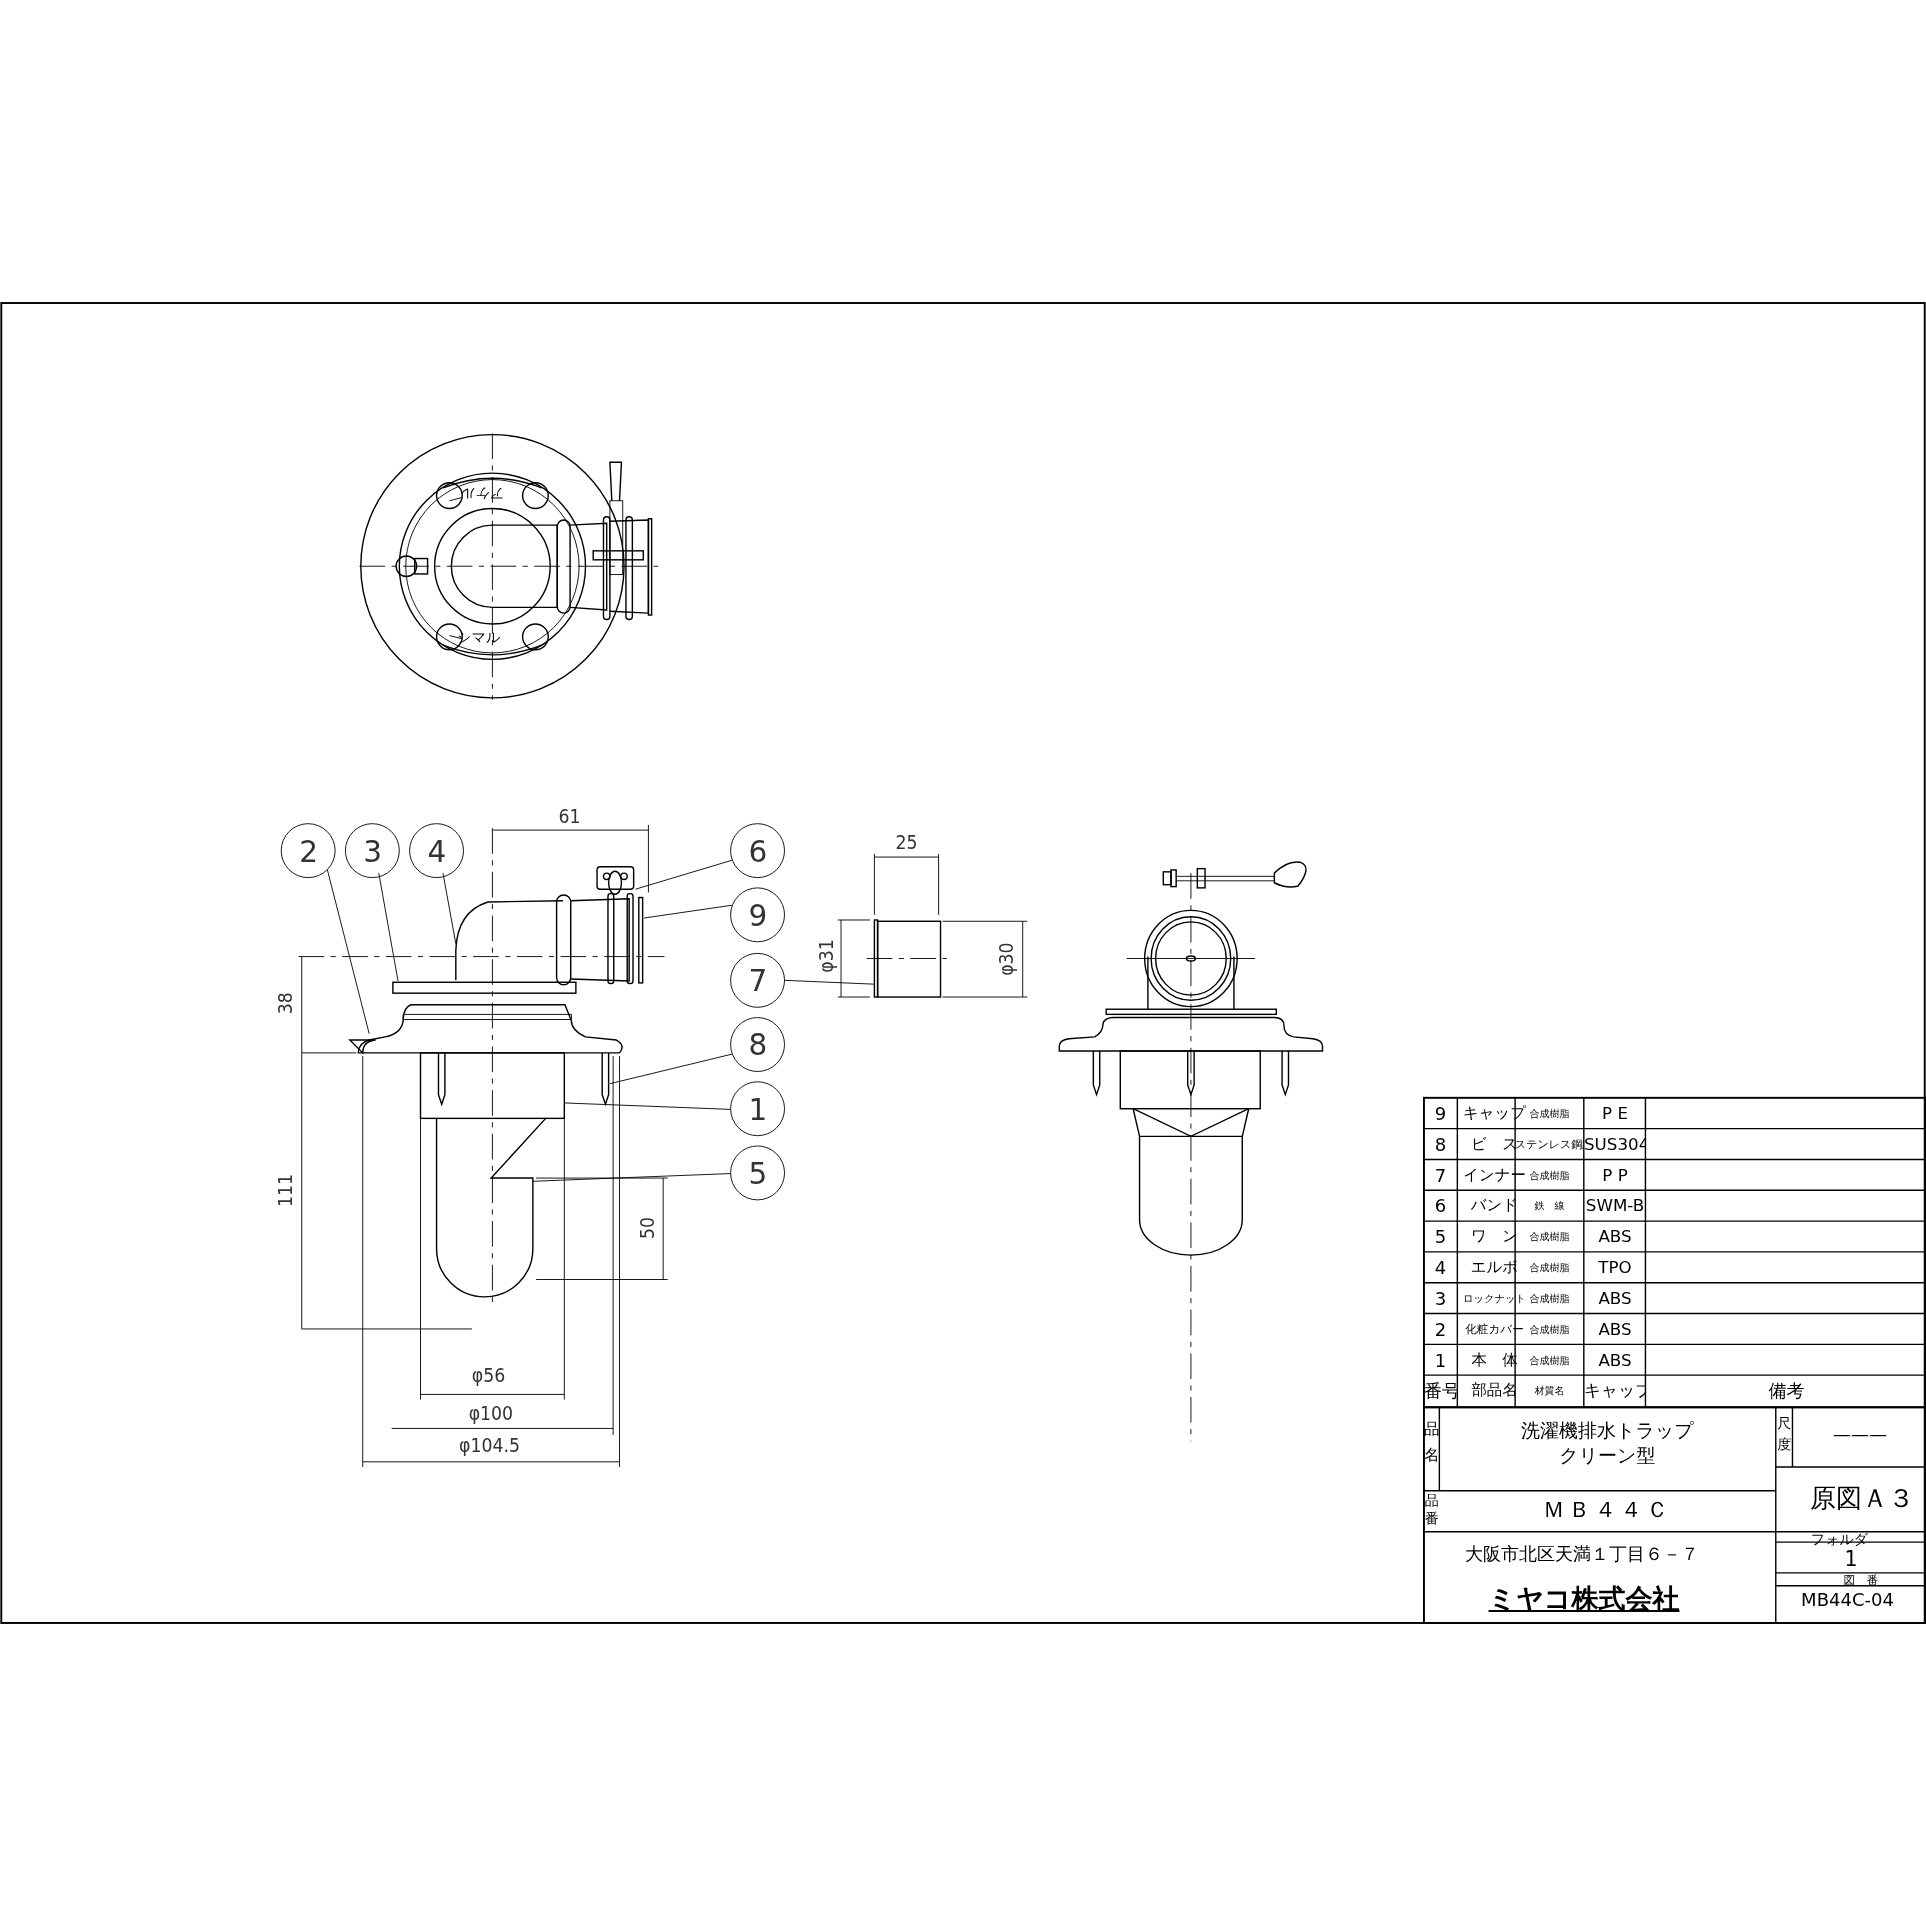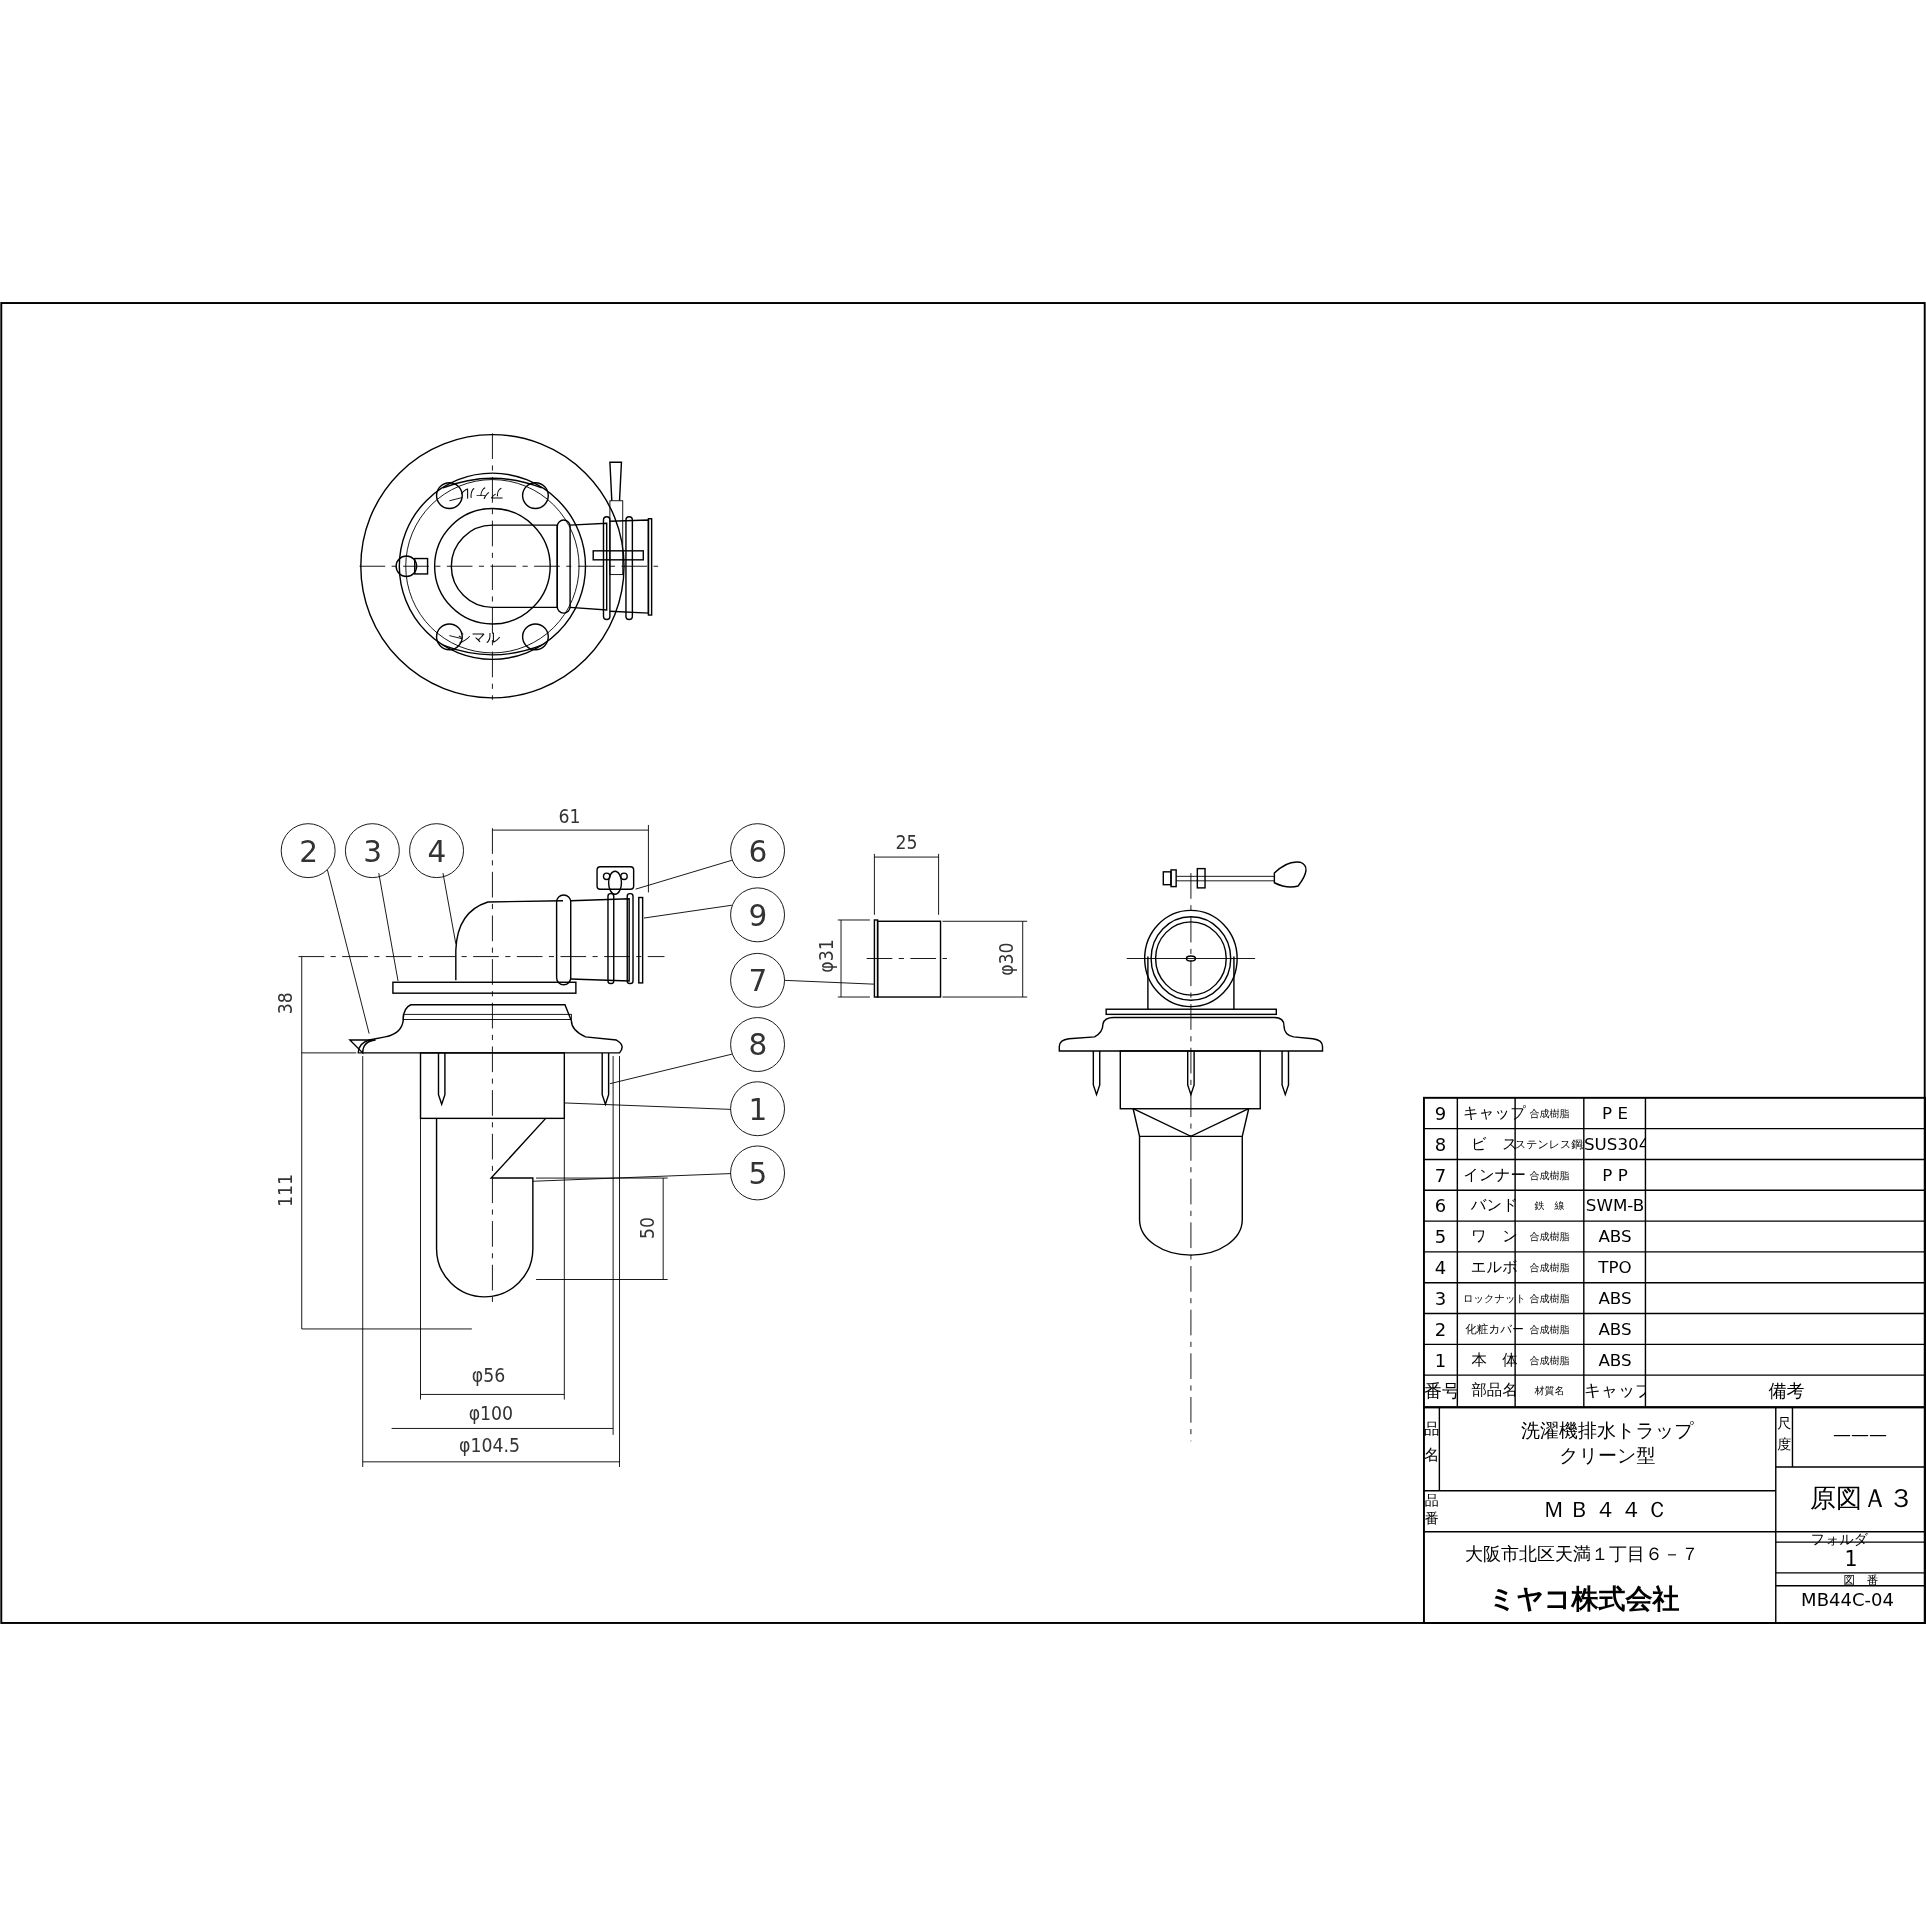--- a/index.html
+++ b/index.html
@@ -324,19 +324,19 @@
   <div class="tb" style="left:15.4px;top:320px;width:336px;font-size:19px;">洗濯機排水トラップ</div>
   <div class="tb" style="left:15.4px;top:345px;width:336px;font-size:19px;">クリーン型</div>
   <div class="tb" style="left:0;top:394px;width:15.4px;font-size:14px;line-height:16.7px;">品</div>
   <div class="tb" style="left:0;top:412px;width:15.4px;font-size:14px;line-height:16.7px;">番</div>
   <div class="tb" style="left:15.4px;top:397px;width:336px;font-size:22px;letter-spacing:3.9px;">ＭＢ４４Ｃ</div>
   <div class="tb" style="left:352px;top:317px;width:16.7px;font-size:14px;">尺</div>
   <div class="tb" style="left:352px;top:338px;width:16.7px;font-size:14px;">度</div>
   <div class="tb" style="left:369px;top:325px;width:134px;font-size:18px;">———</div>
   <div class="tb" style="left:352px;top:383px;width:172px;font-size:26px;">原図Ａ３</div>
   <div class="tb" style="left:0;top:444px;width:316px;font-size:18px;text-align:center;">大阪市北区天満１丁目６－７</div>
-  <div class="tb" style="left:0;top:483px;width:320px;font-size:27px;font-weight:bold;">ミヤコ株式会社</div>
+  <div class="tb" style="left:0;top:483px;width:320px;font-size:27px;font-weight:bold;text-decoration:underline;">ミヤコ株式会社</div>
   <div class="tb" style="left:352px;top:433px;width:127px;font-size:14px;">フォルダ</div>
   <div class="tb" style="left:352px;top:449px;width:150px;font-size:20.5px;">1</div>
   <div class="tb" style="left:352px;top:475px;width:170px;font-size:11.6px;">図　番</div>
   <div class="tb" style="left:352px;top:491px;width:143px;font-size:18px;">MB44C-04</div>
 </div>
 
 
 </body></html>

